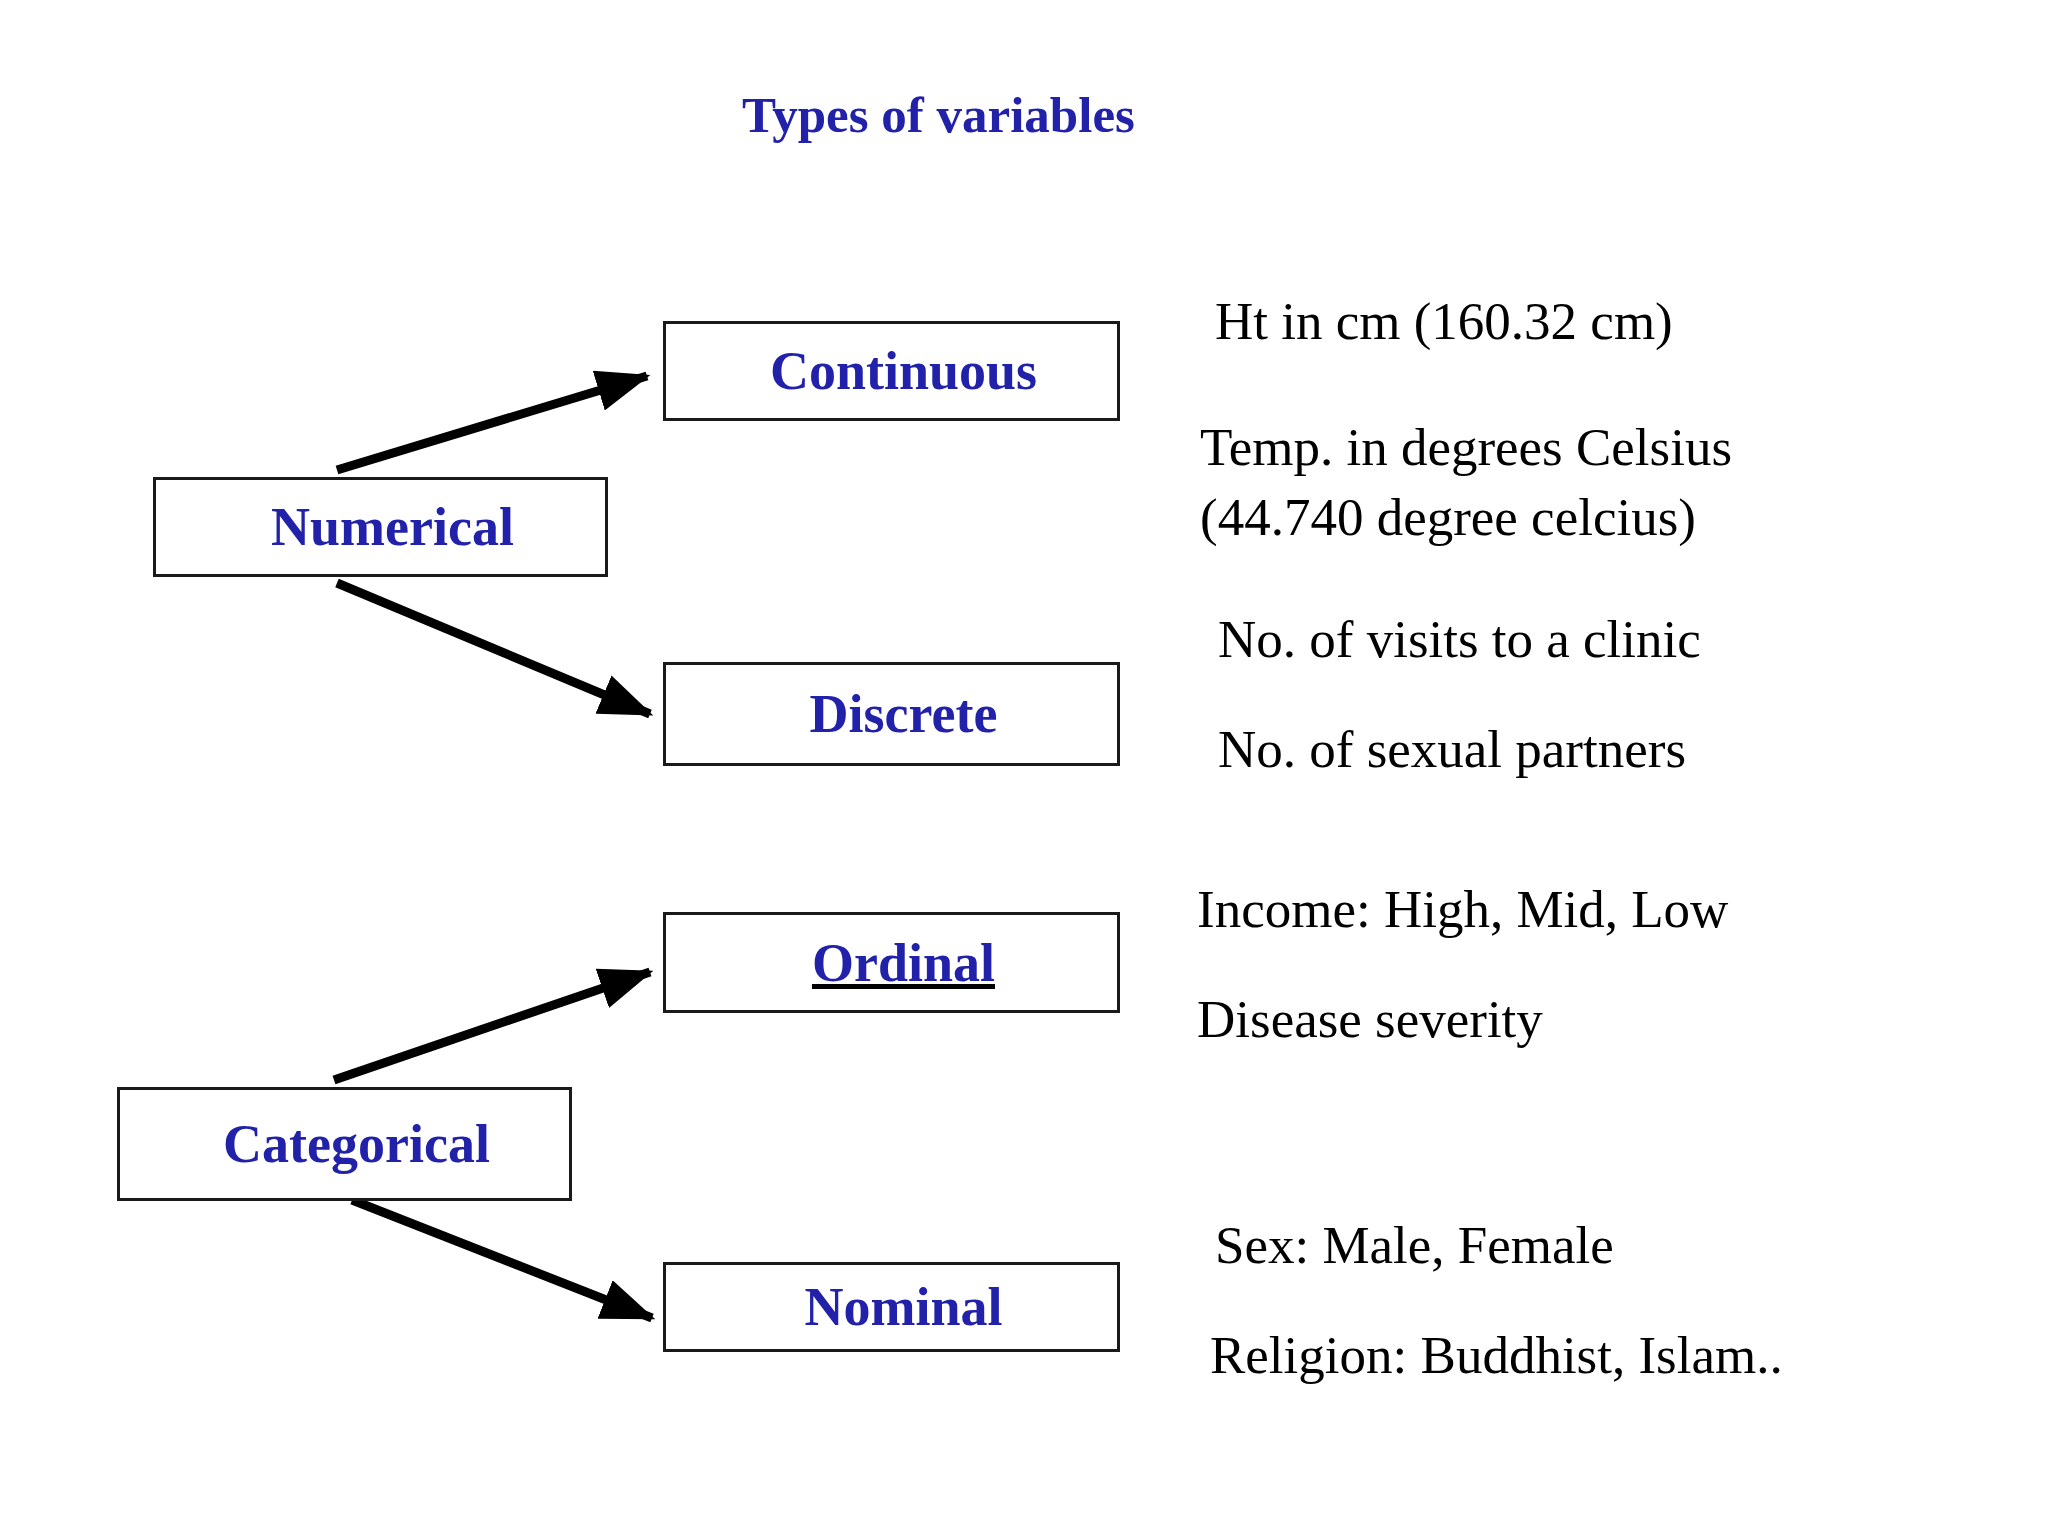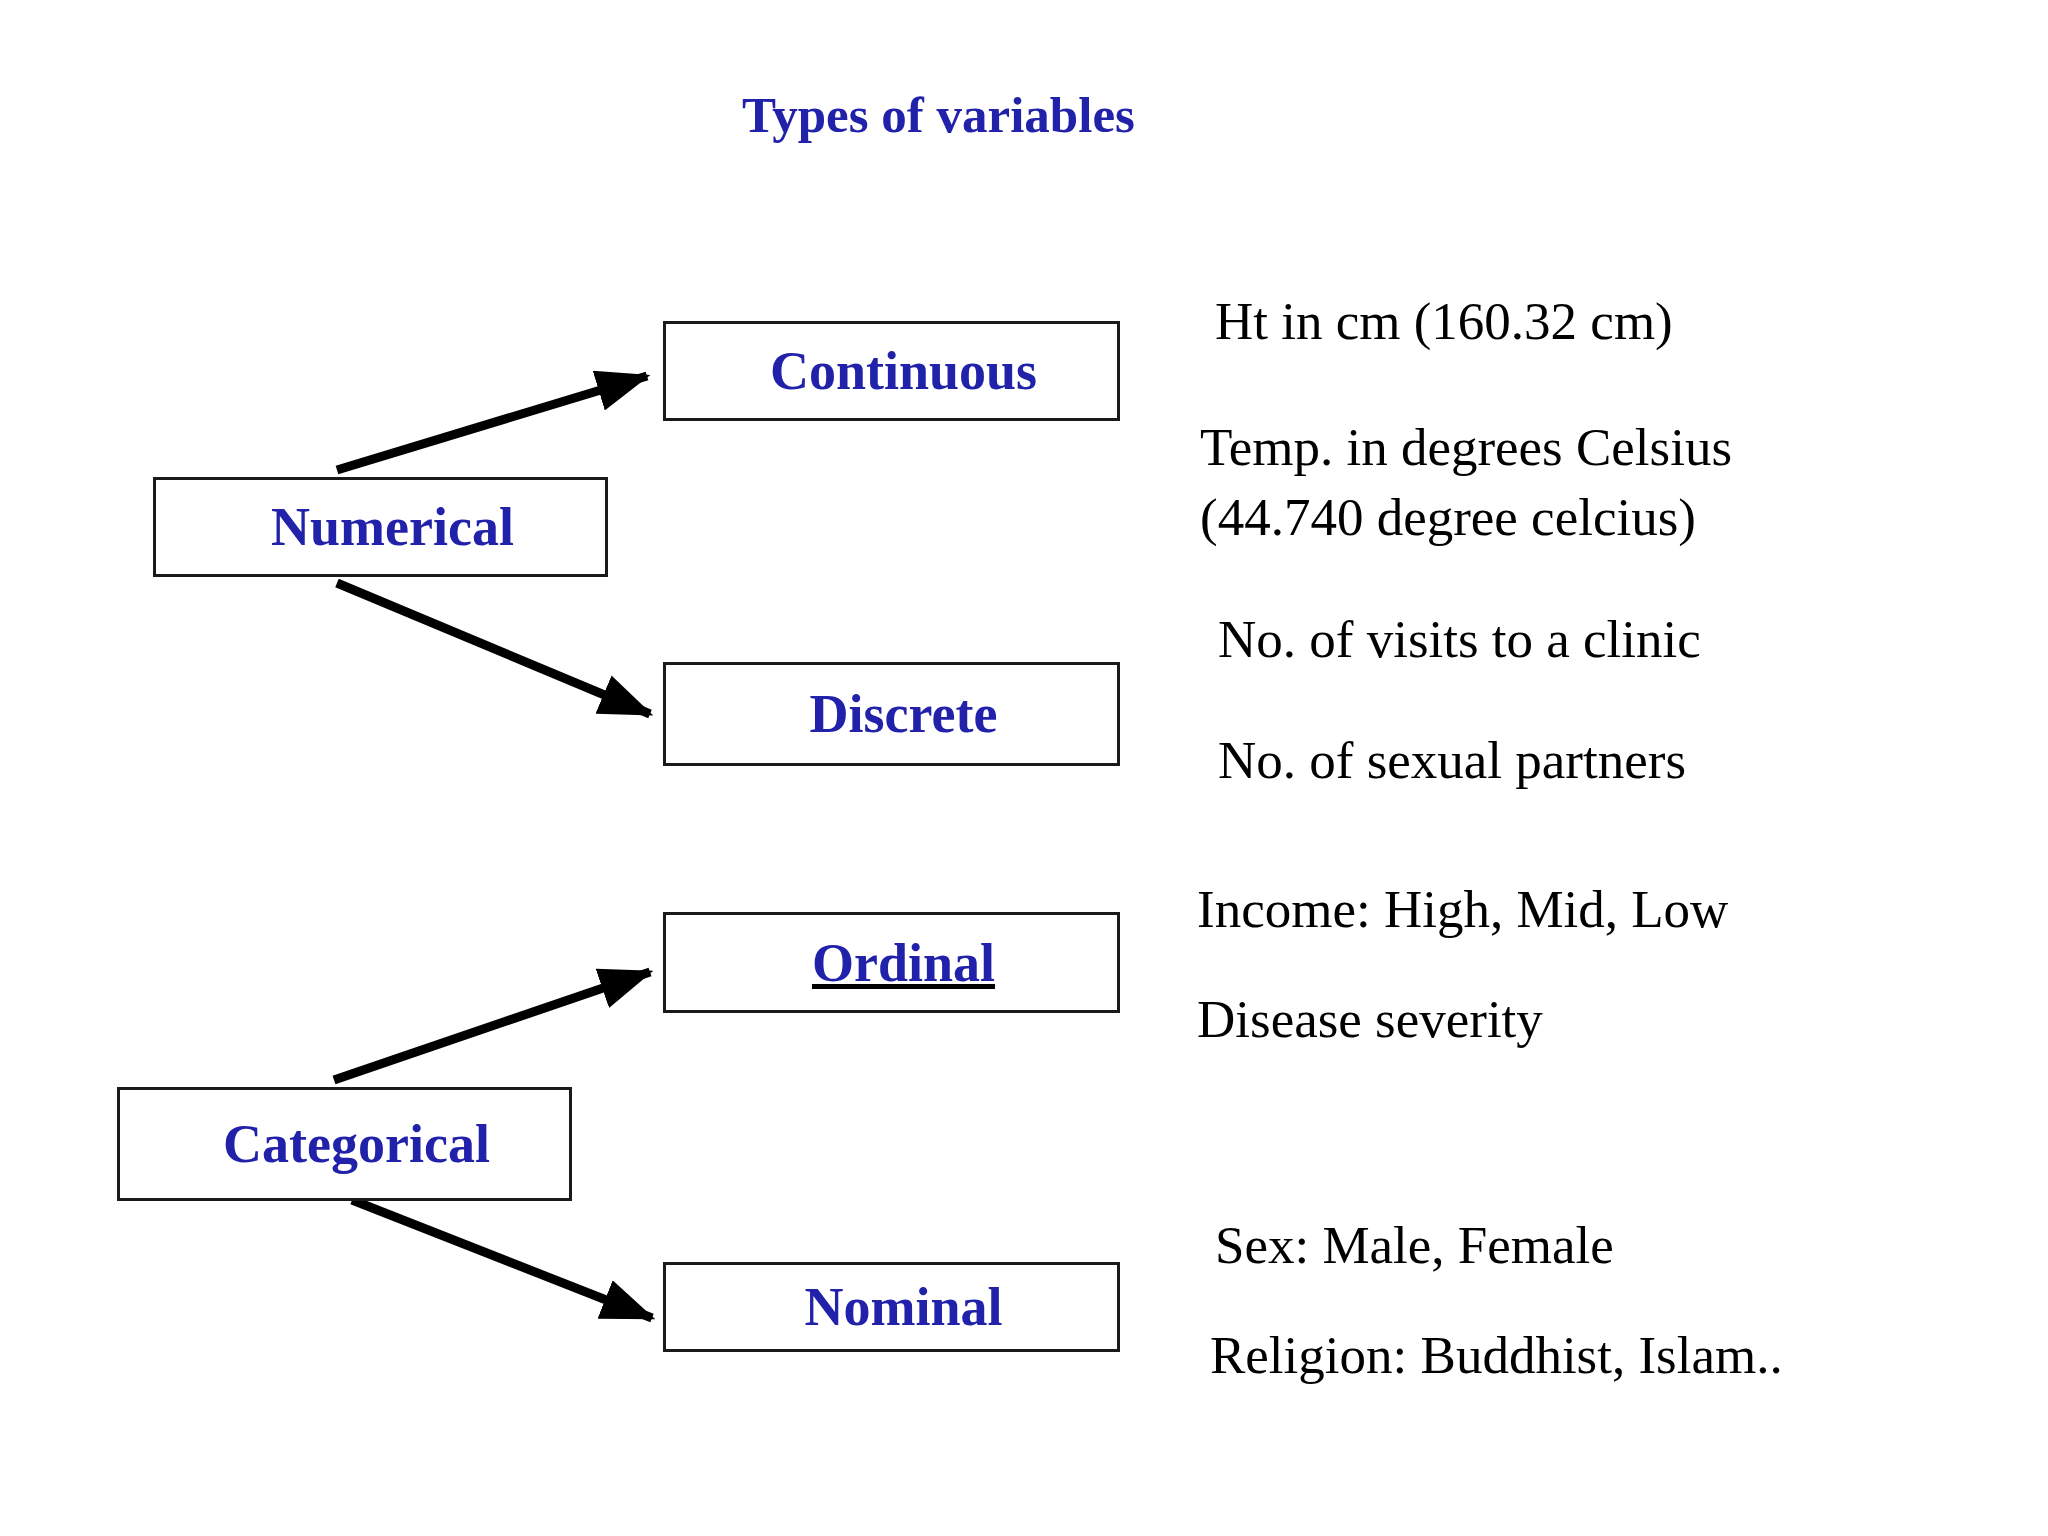--- a/index.html
+++ b/index.html
@@ -101,21 +101,21 @@
   </div>
   <div class="node-box box-nominal">
     <span>Nominal</span>
   </div>
 
   <div class="example-line" style="left:1215px; top:292px;">Ht in cm (160.32 cm)</div>
   <div class="example-line" style="left:1200px; top:418px;">Temp. in degrees Celsius</div>
   <div class="example-line" style="left:1200px; top:488px;">(44.740 degree celcius)</div>
 
   <div class="example-line" style="left:1218px; top:610px;">No. of visits to a clinic</div>
-  <div class="example-line" style="left:1218px; top:720px;margin-top:11px;">No. of sexual partners</div>
+  <div class="example-line" style="left:1218px; top:720px;">No. of sexual partners</div>
 
   <div class="example-line" style="left:1197px; top:880px;">Income: High, Mid, Low</div>
   <div class="example-line" style="left:1197px; top:990px;">Disease severity</div>
 
   <div class="example-line" style="left:1215px; top:1216px;">Sex: Male, Female</div>
   <div class="example-line" style="left:1210px; top:1326px;">Religion: Buddhist, Islam..</div>
 
 </div>
 
 </body></html>

